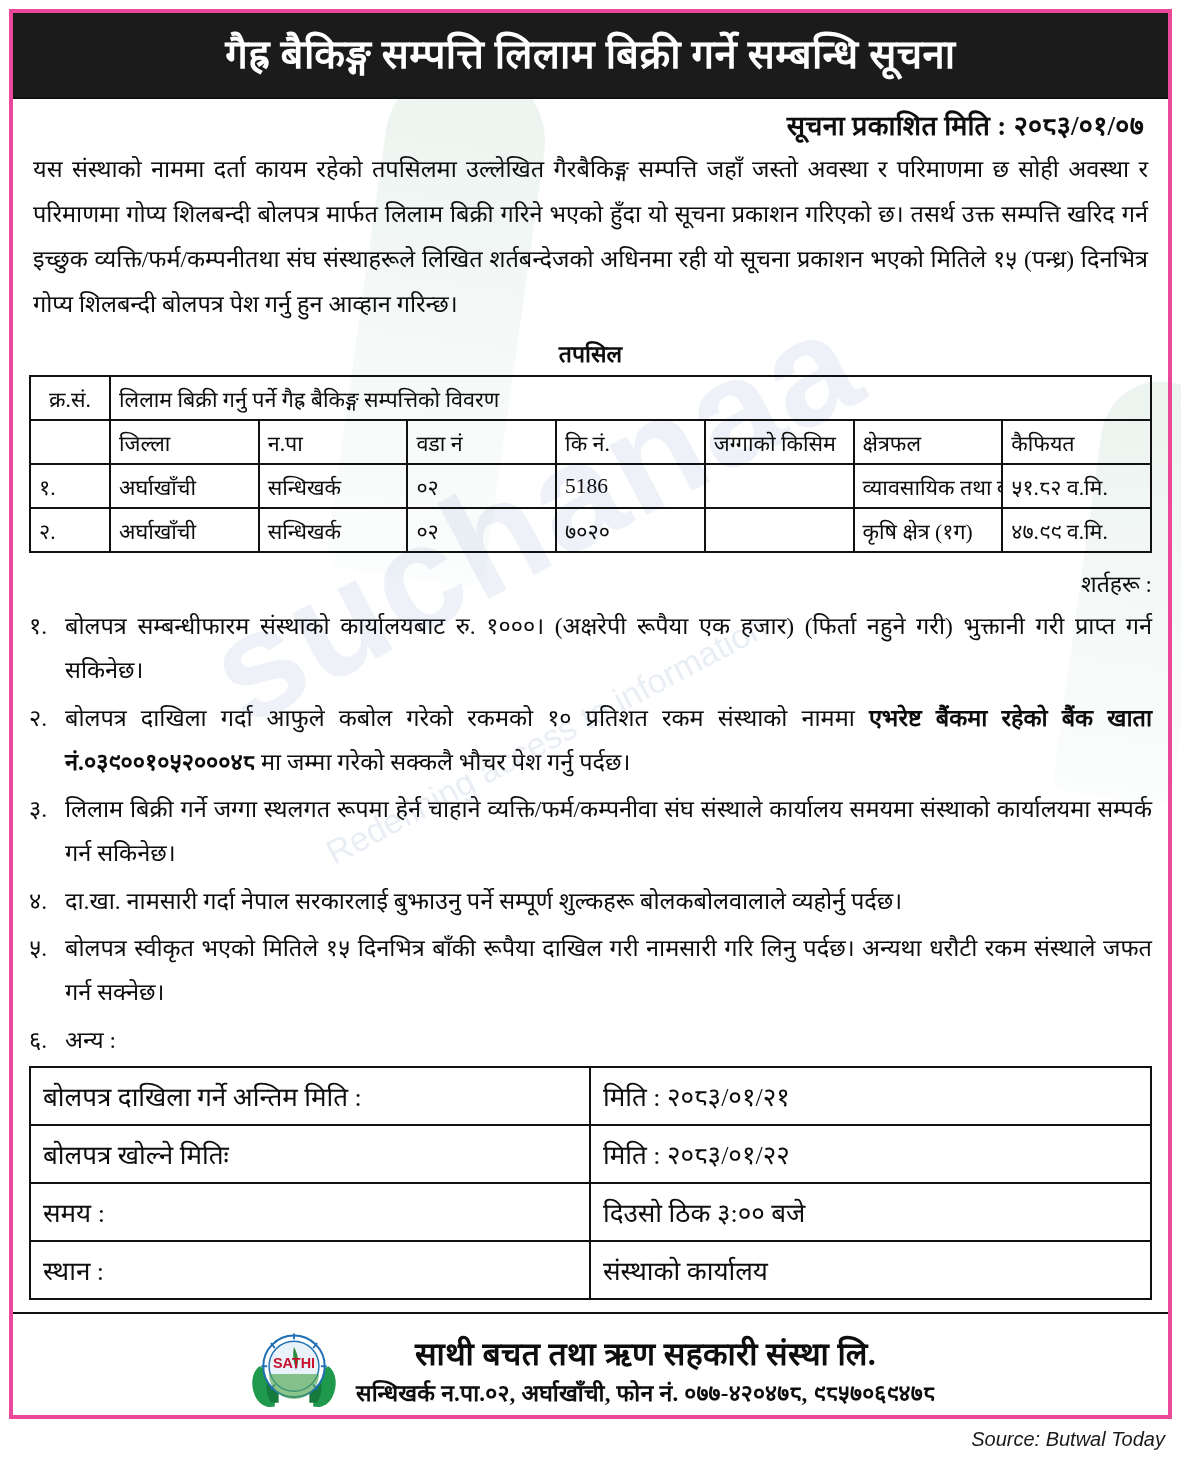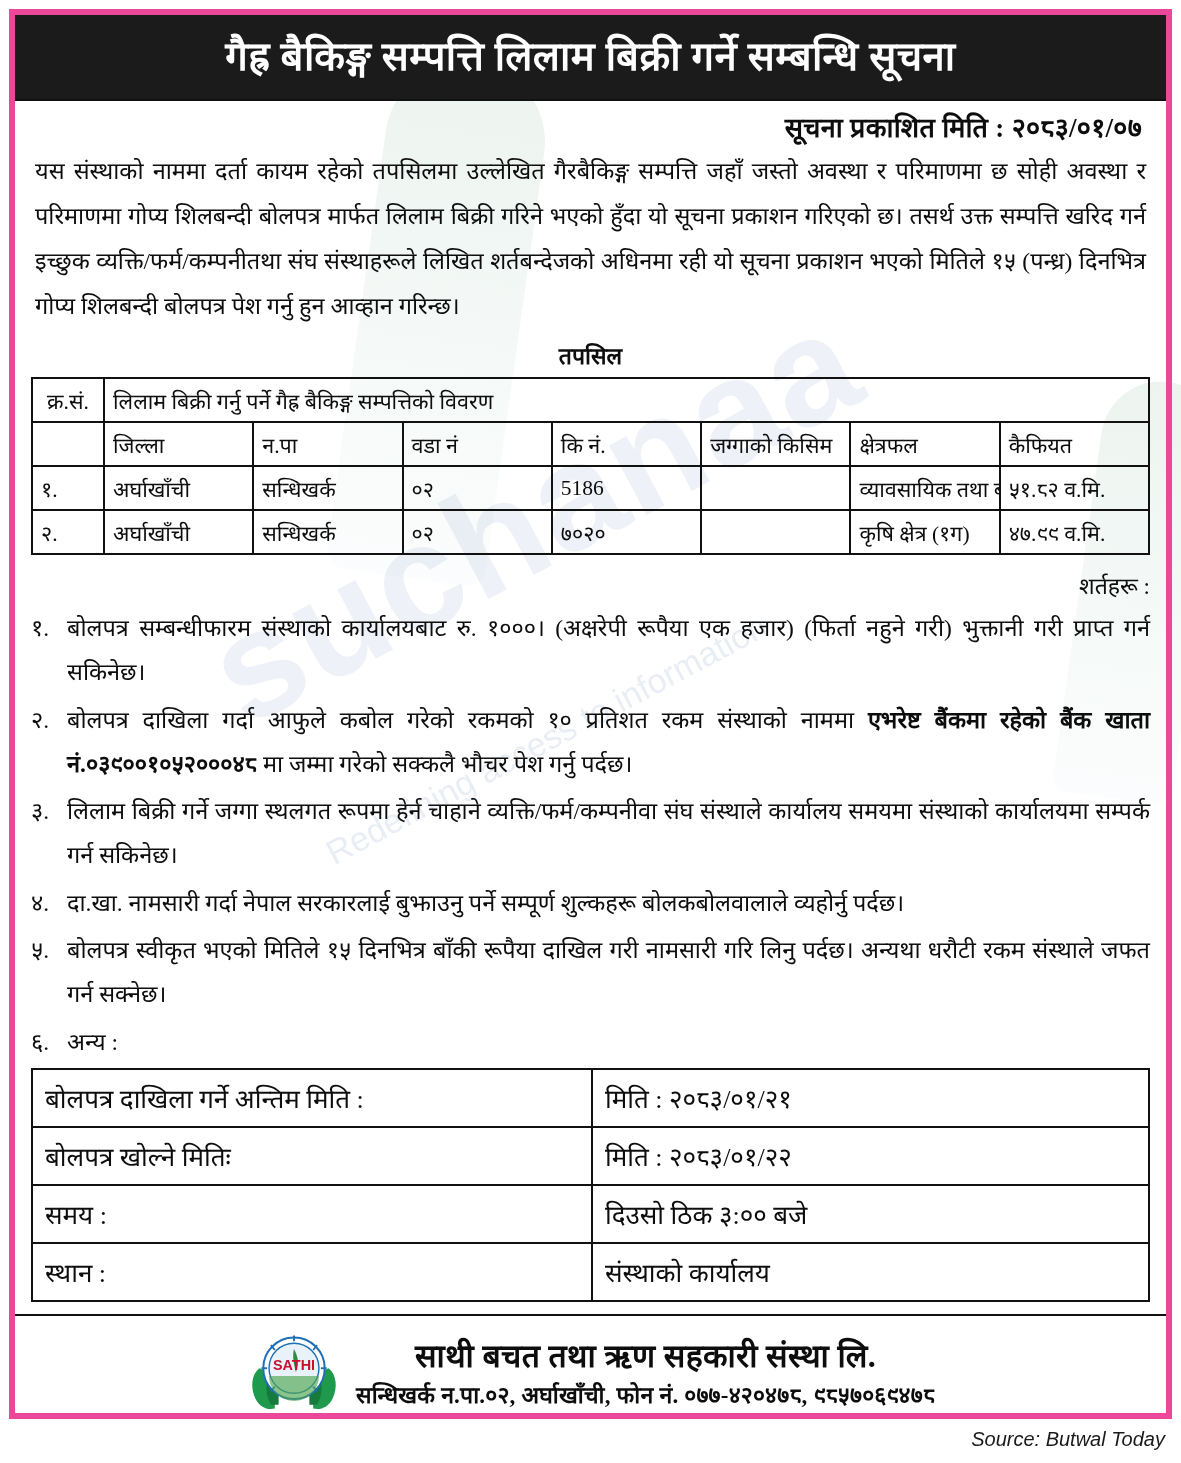--- a/index.html
+++ b/index.html
@@ -57,21 +57,21 @@
     transform: rotate(8deg);
   }
 
   
   .page {
     position: absolute;
     left: 9px;
     top: 9px;
     width: 1163px;
     height: 1410px;
-    border: 6px solid #ec4899;
+    border: 4px solid #ec4899;
     background: transparent;
     z-index: 10;
   }
 
   
   .banner {
     background: #1b1b1b;
     height: 86px;
     display: flex;
     align-items: center;
@@ -125,21 +125,21 @@
     font-size: 21.5px;
   }
   table.prop td {
     border: 2px solid #111;
     padding: 6px 8px;
     height: 44px;
     vertical-align: middle;
     white-space: nowrap;
     overflow: hidden;
   }
-  table.prop .c-sn     { width: 72px; }
+  table.prop .c-sn     { width: 80px; }
   table.prop .c-dist   { width: 122px; }
   table.prop .c-muni   { width: 124px; }
   table.prop .c-ward   { width: 104px; margin-left: 32px; }
   table.prop .c-kitta  { width: 154px; }
   table.prop .c-kisim  { width: 188px; }
   table.prop .c-area   { width: 320px; }
   table.prop .c-remark { width: auto; }
   table.prop td.center { text-align: center; }
 
   

